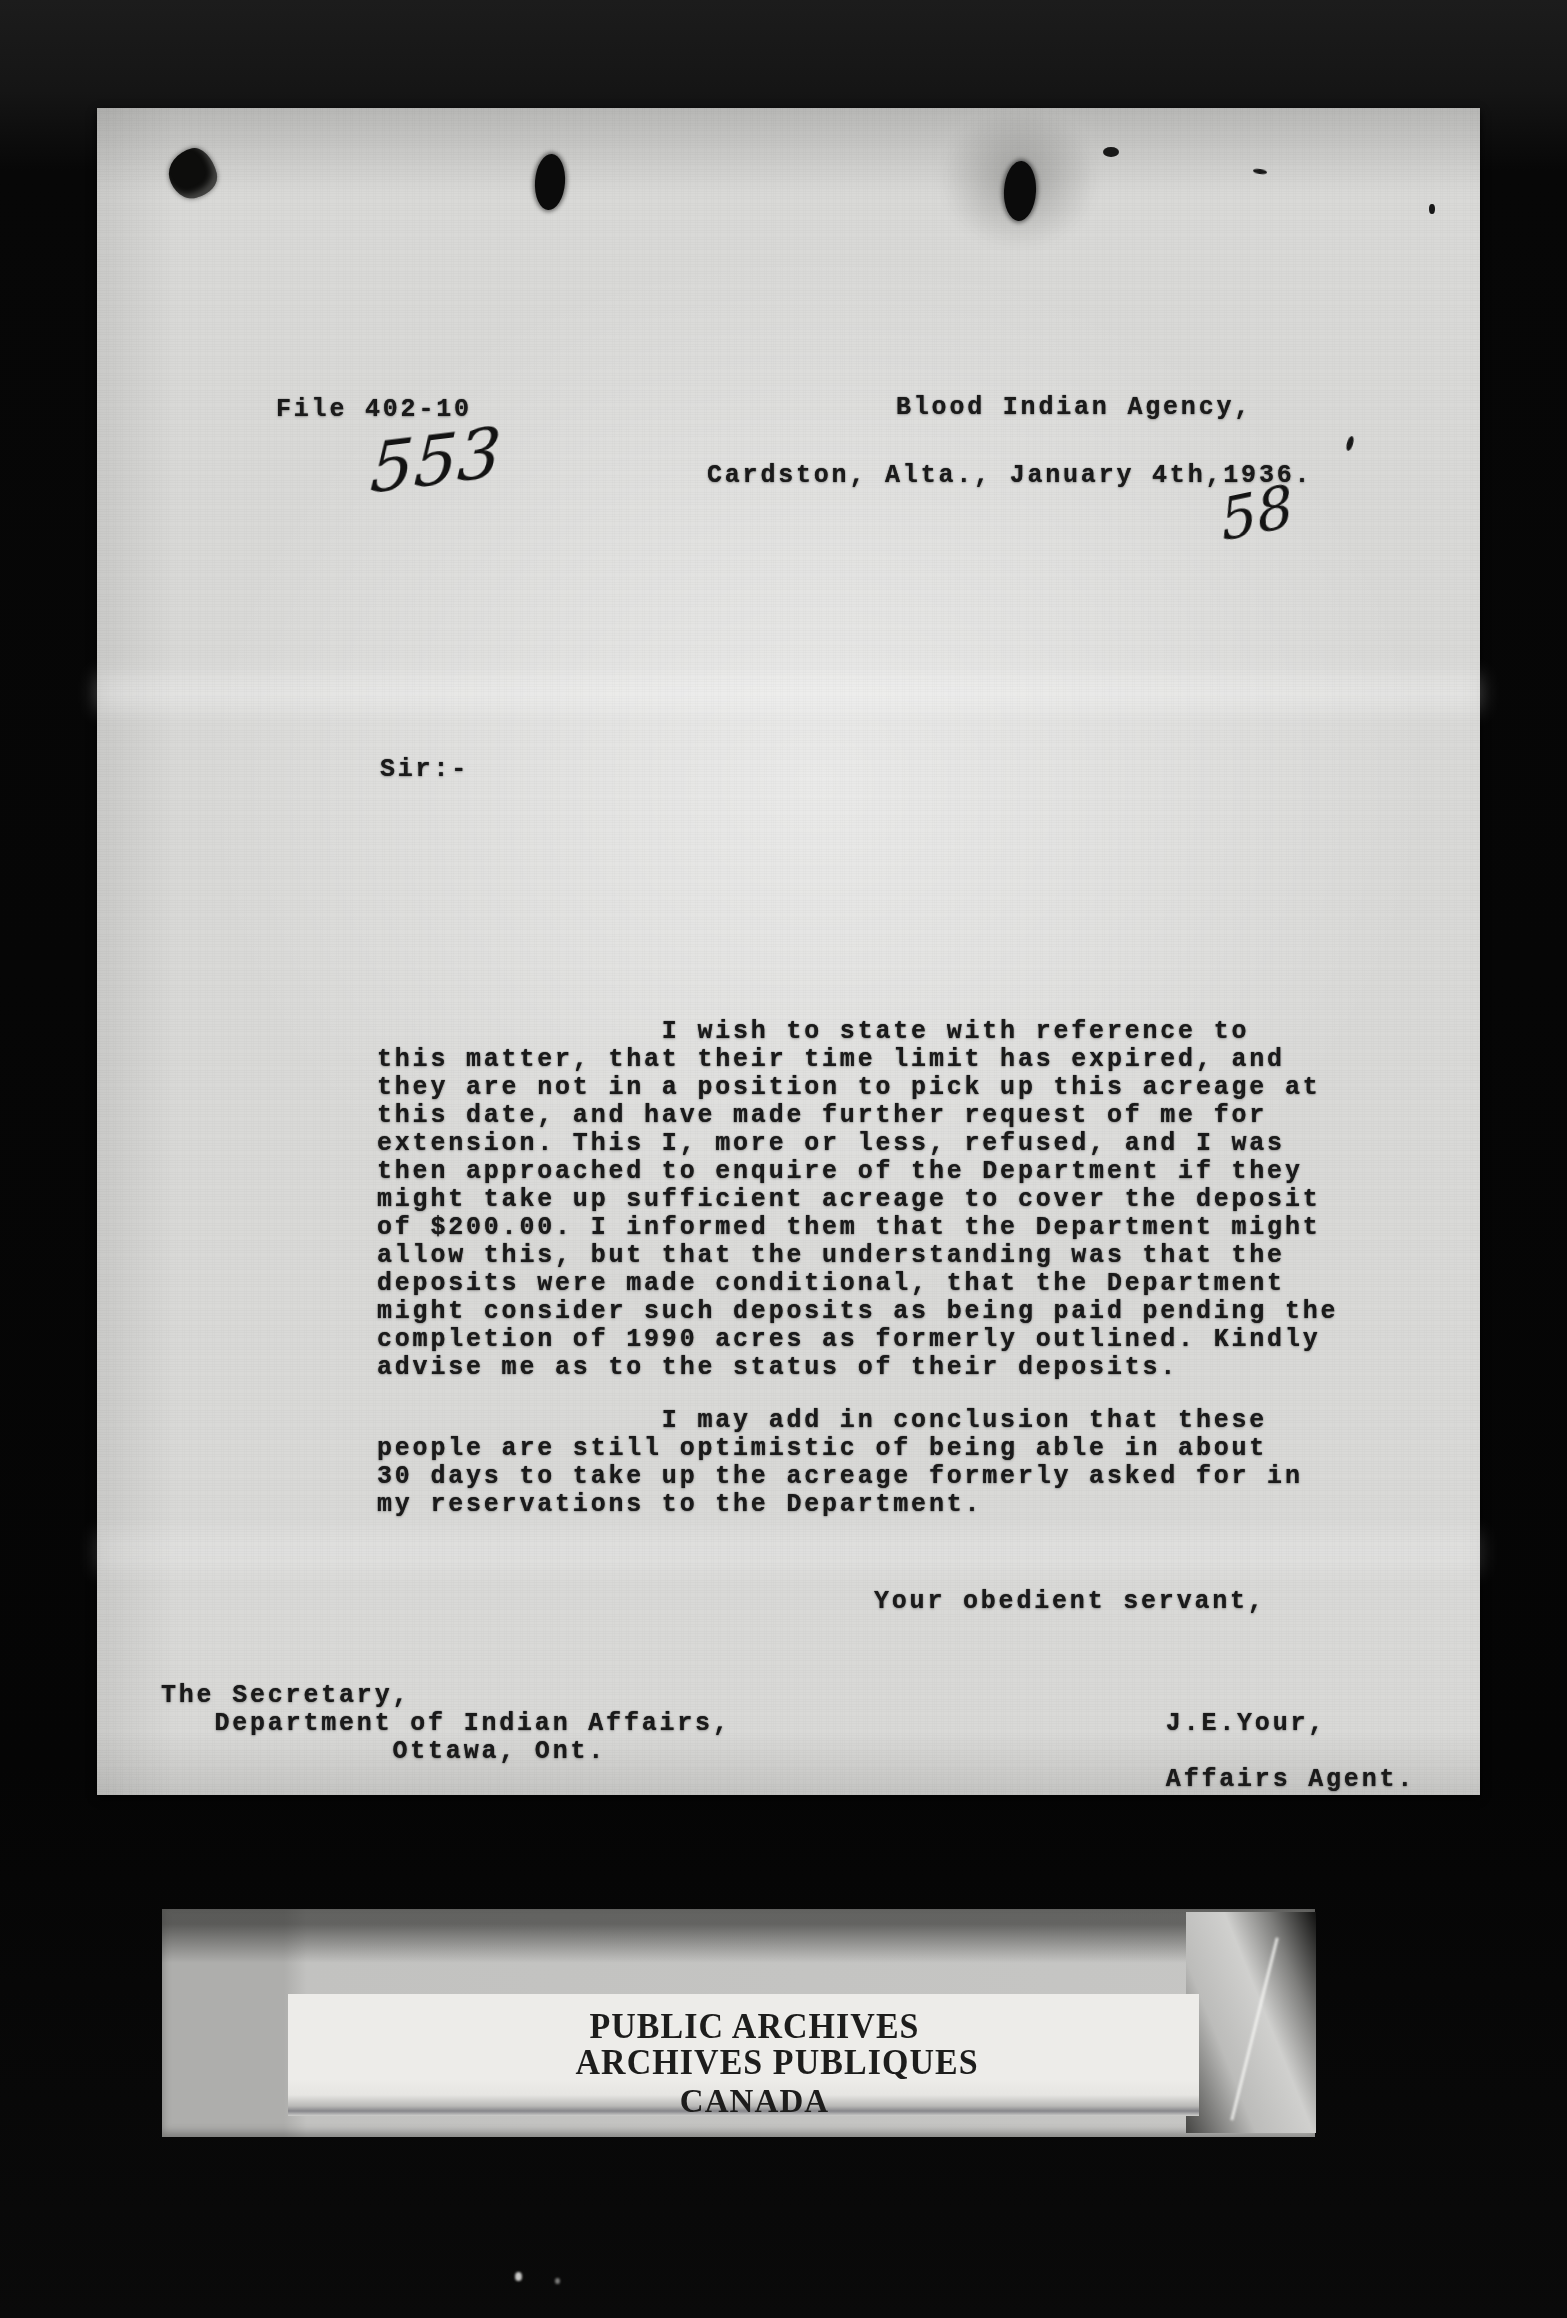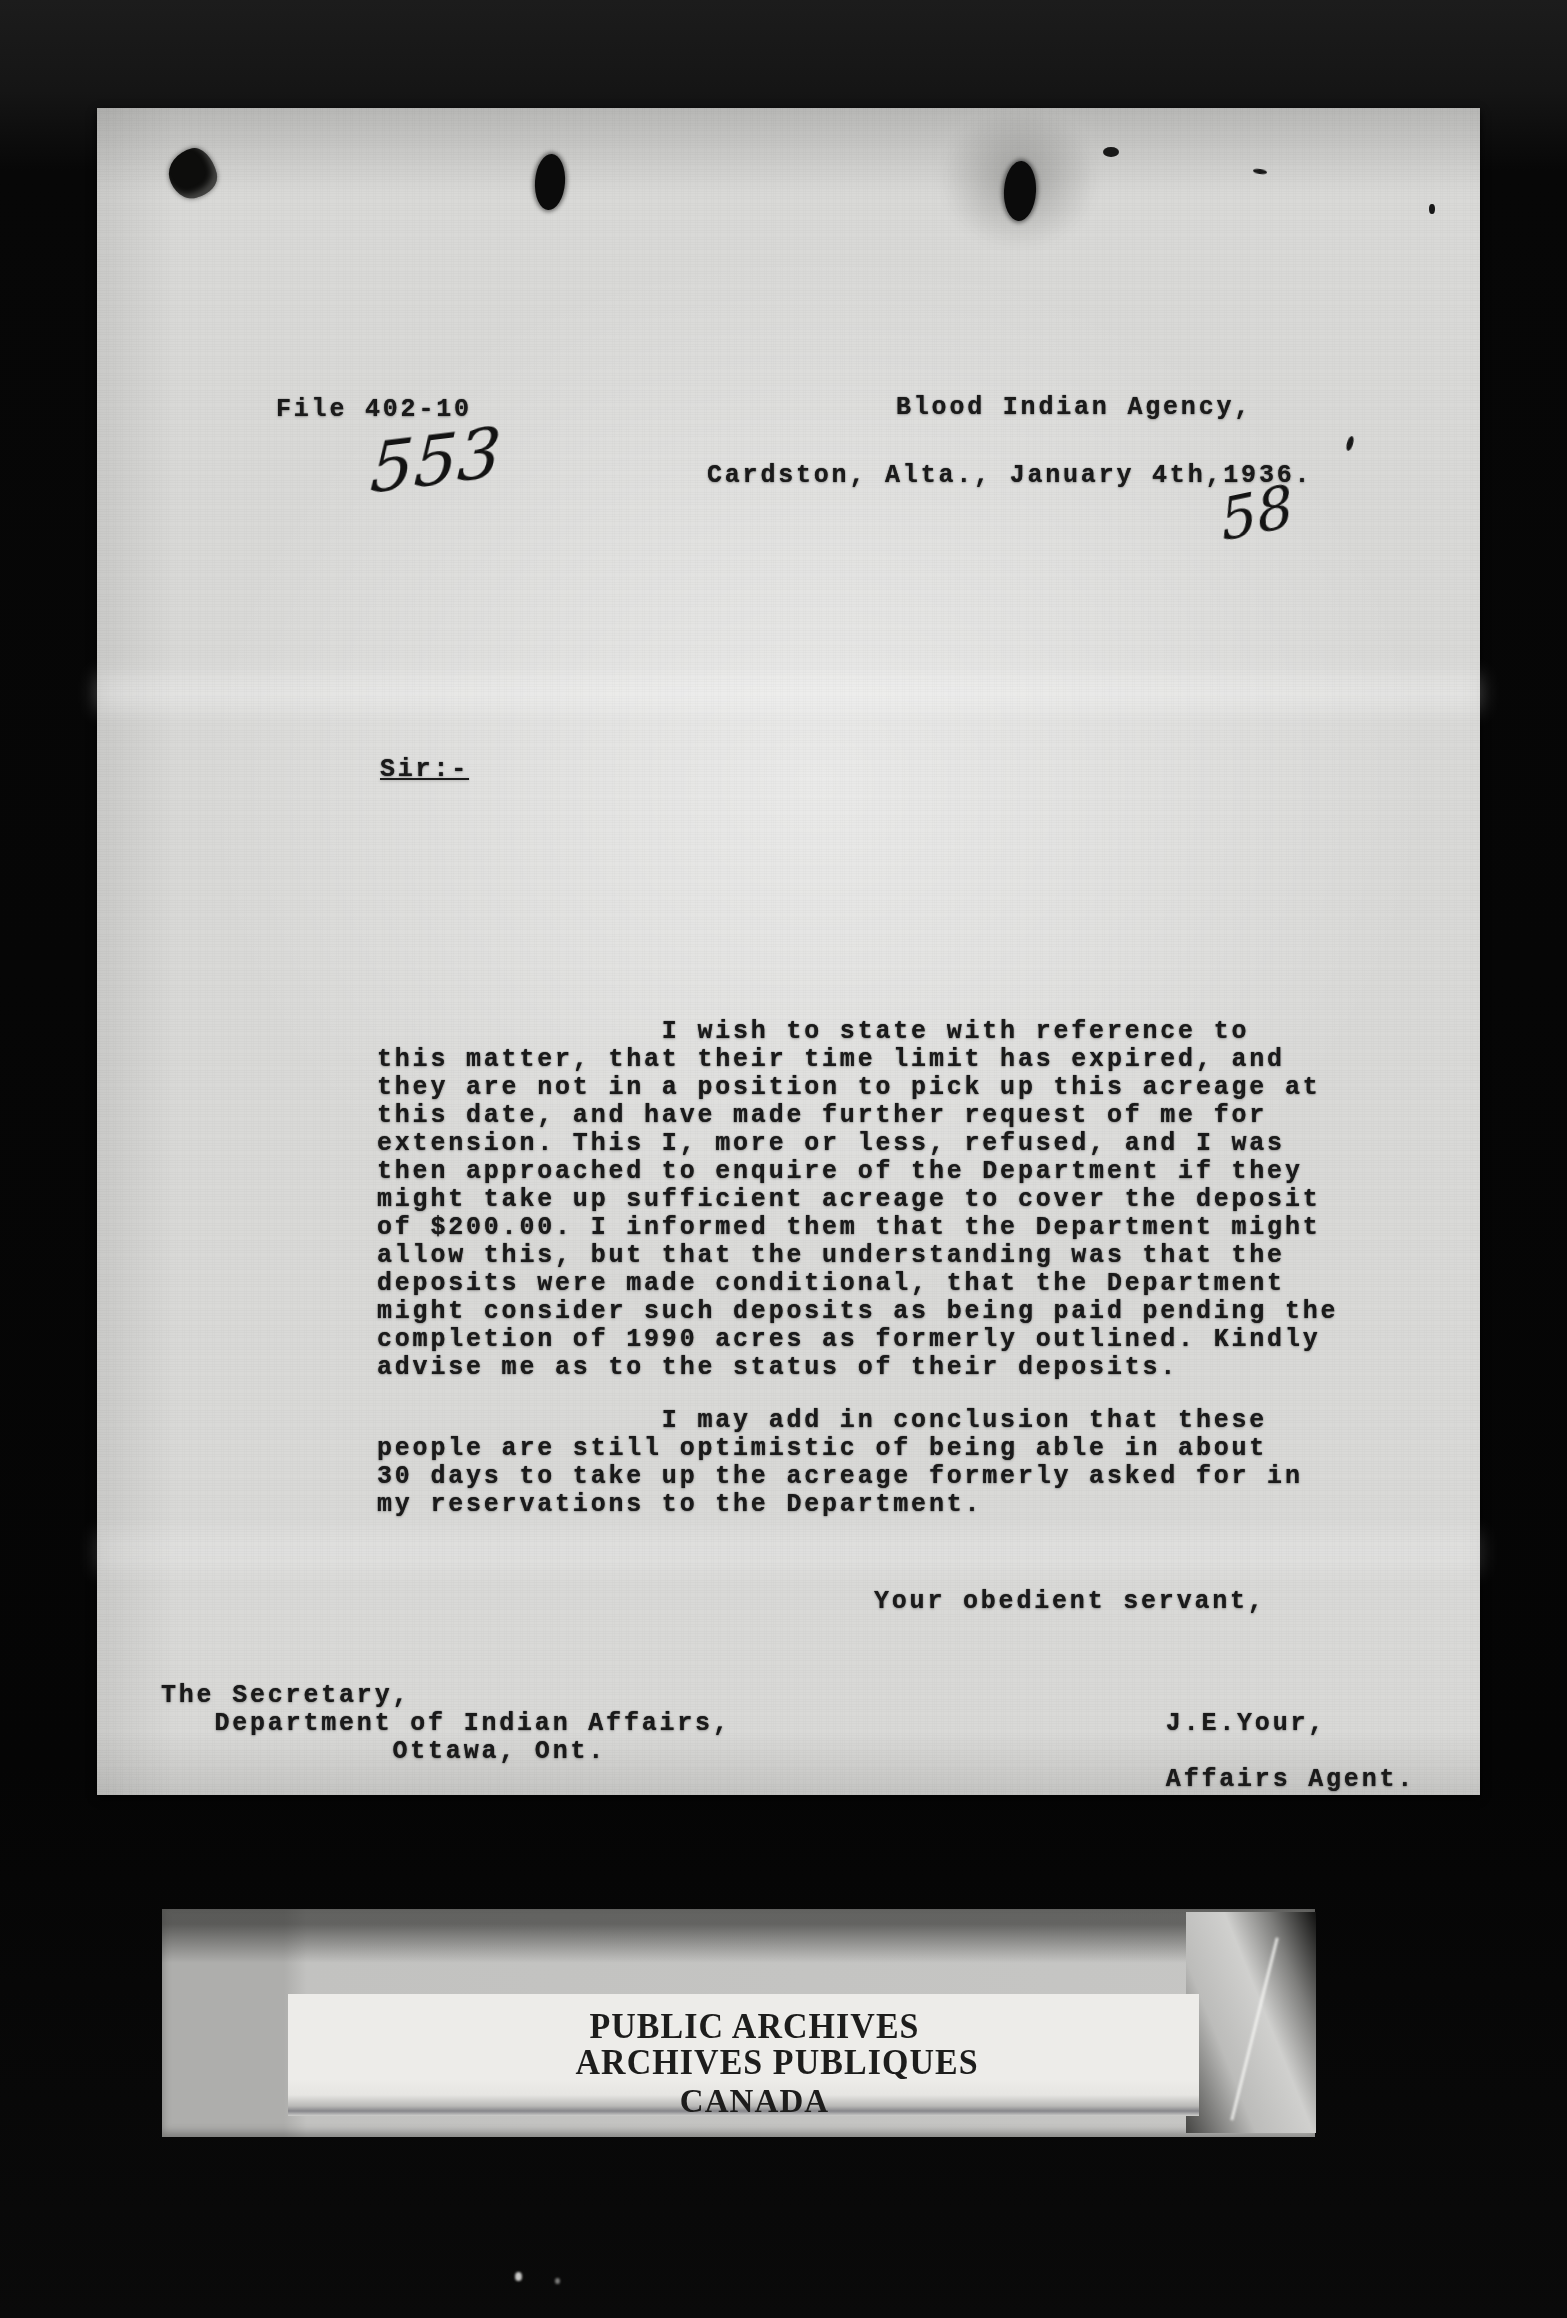--- a/index.html
+++ b/index.html
@@ -81,21 +81,21 @@
     <div class="scan-band" style="top:567px;height:35px;"></div>
     <div class="scan-band" style="top:1424px;height:40px;background:rgba(255,255,255,.18);"></div>
 
     <div class="abs typed" style="left:179px;top:288px;">File 402-10</div>
     <div class="abs typed" style="left:754px;top:286px;padding-left:45px;">Blood Indian Agency,</div>
     <div class="abs typed" style="left:610px;top:354px;">Cardston, Alta., January 4th,1936.</div>
 
     <div class="abs hand" style="left:273px;top:312px;font-size:69px;transform:rotate(-7deg) skewX(-10deg);">553</div>
     <div class="abs hand" style="left:1123px;top:371px;font-size:58px;transform:rotate(-12deg) skewX(-6deg);">58</div>
 
-    <div class="abs typed" style="left:283px;top:648px;text-decoration:underline;">Sir:-</div>
+    <div class="abs typed" style="left:283px;top:648px;">Sir:-</div>
     <div class="abs typed" style="left:280px;top:910px;">                I wish to state with reference to
 this matter, that their time limit has expired, and
 they are not in a position to pick up this acreage at
 this date, and have made further request of me for
 extension. This I, more or less, refused, and I was
 then approached to enquire of the Department if they
 might take up sufficient acreage to cover the deposit
 of $200.00. I informed them that the Department might
 allow this, but that the understanding was that the
 deposits were made conditional, that the Department

